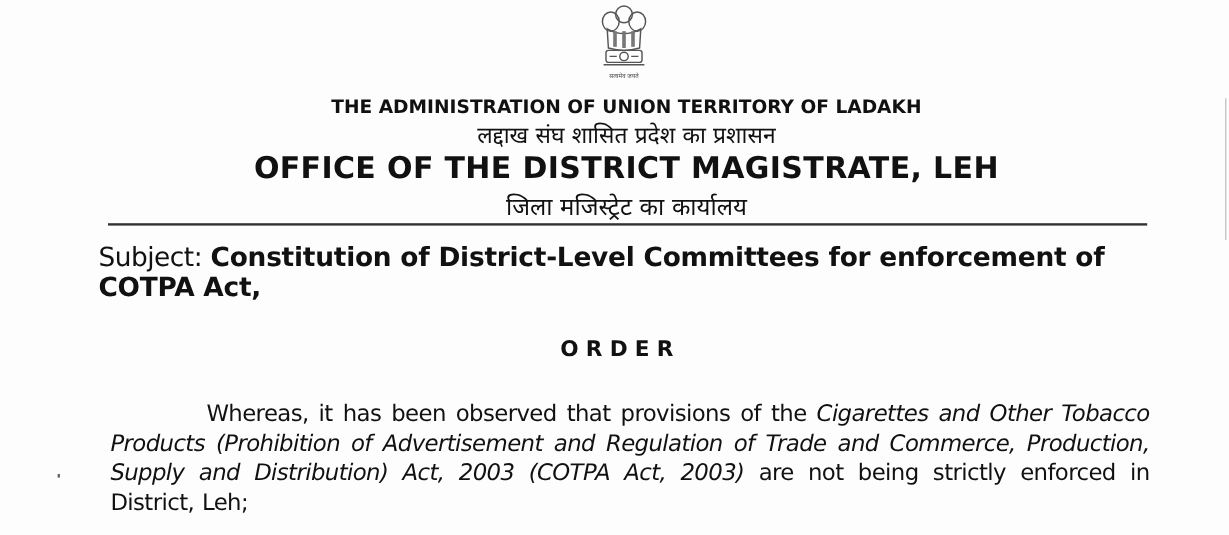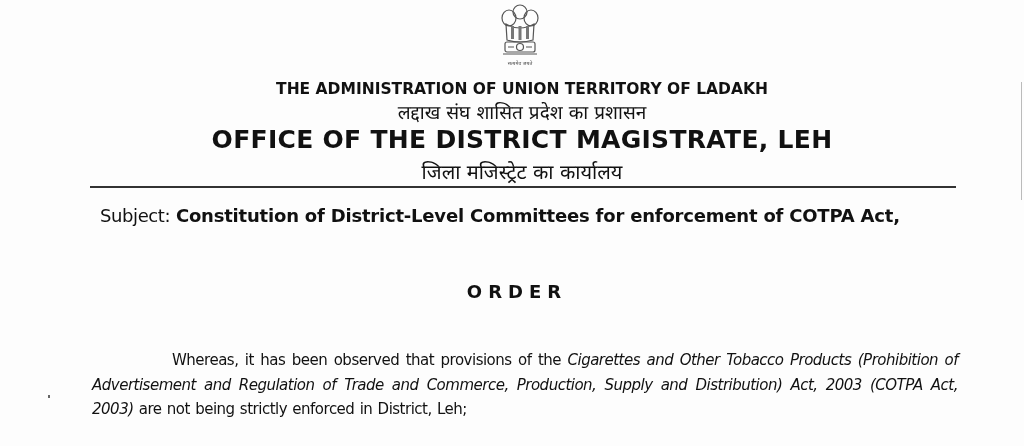--- a/index.html
+++ b/index.html
@@ -29,33 +29,33 @@
   .office-hindi {
     top: 158px; left: 10px; font-size: 20px;
   }
   .rule {
     position: absolute; left: 90px; top: 186px; width: 866px; height: 2px; background: #333;
   }
   .right-edge {
     position: absolute; left: 1021px; top: 82px; width: 1px; height: 118px; background: #bbb;
   }
   .subject {
-    position: absolute; left: 100px; top: 203px; width: 860px;
-    font-size: 18px; line-height: 25px;
+    position: absolute; left: 82px; top: 203px; width: 860px;
+    font-size: 22px; line-height: 25px;
   }
   .subject .label { font-family: "DejaVu Sans", sans-serif; font-weight: normal; letter-spacing: -0.4px; }
   .subject .text { font-weight: bold; letter-spacing: -0.2px; }
   .subject .line2 { display: block; padding-left: 76px; }
   .order {
     position: absolute; left: 0; width: 1034px; top: 281px; text-align: center;
     font-weight: bold; font-size: 18px; letter-spacing: 6px;
   }
   .para {
-    position: absolute; left: 92px; top: 348px; width: 866px;
-    font-size: 15px; line-height: 24.5px; text-align: justify;
+    position: absolute; left: 92px; top: 333px; width: 866px;
+    font-size: 19px; line-height: 24.5px; text-align: justify;
     letter-spacing: -0.5px; word-spacing: 1px;
   }
   .para .indent { display: inline-block; width: 80px; }
   .para i { font-style: italic; }
   .dot {
     position: absolute; left: 48px; top: 395px; width: 2px; height: 3px; background: #666;
   }
 </style>
 </head>
 <body>

